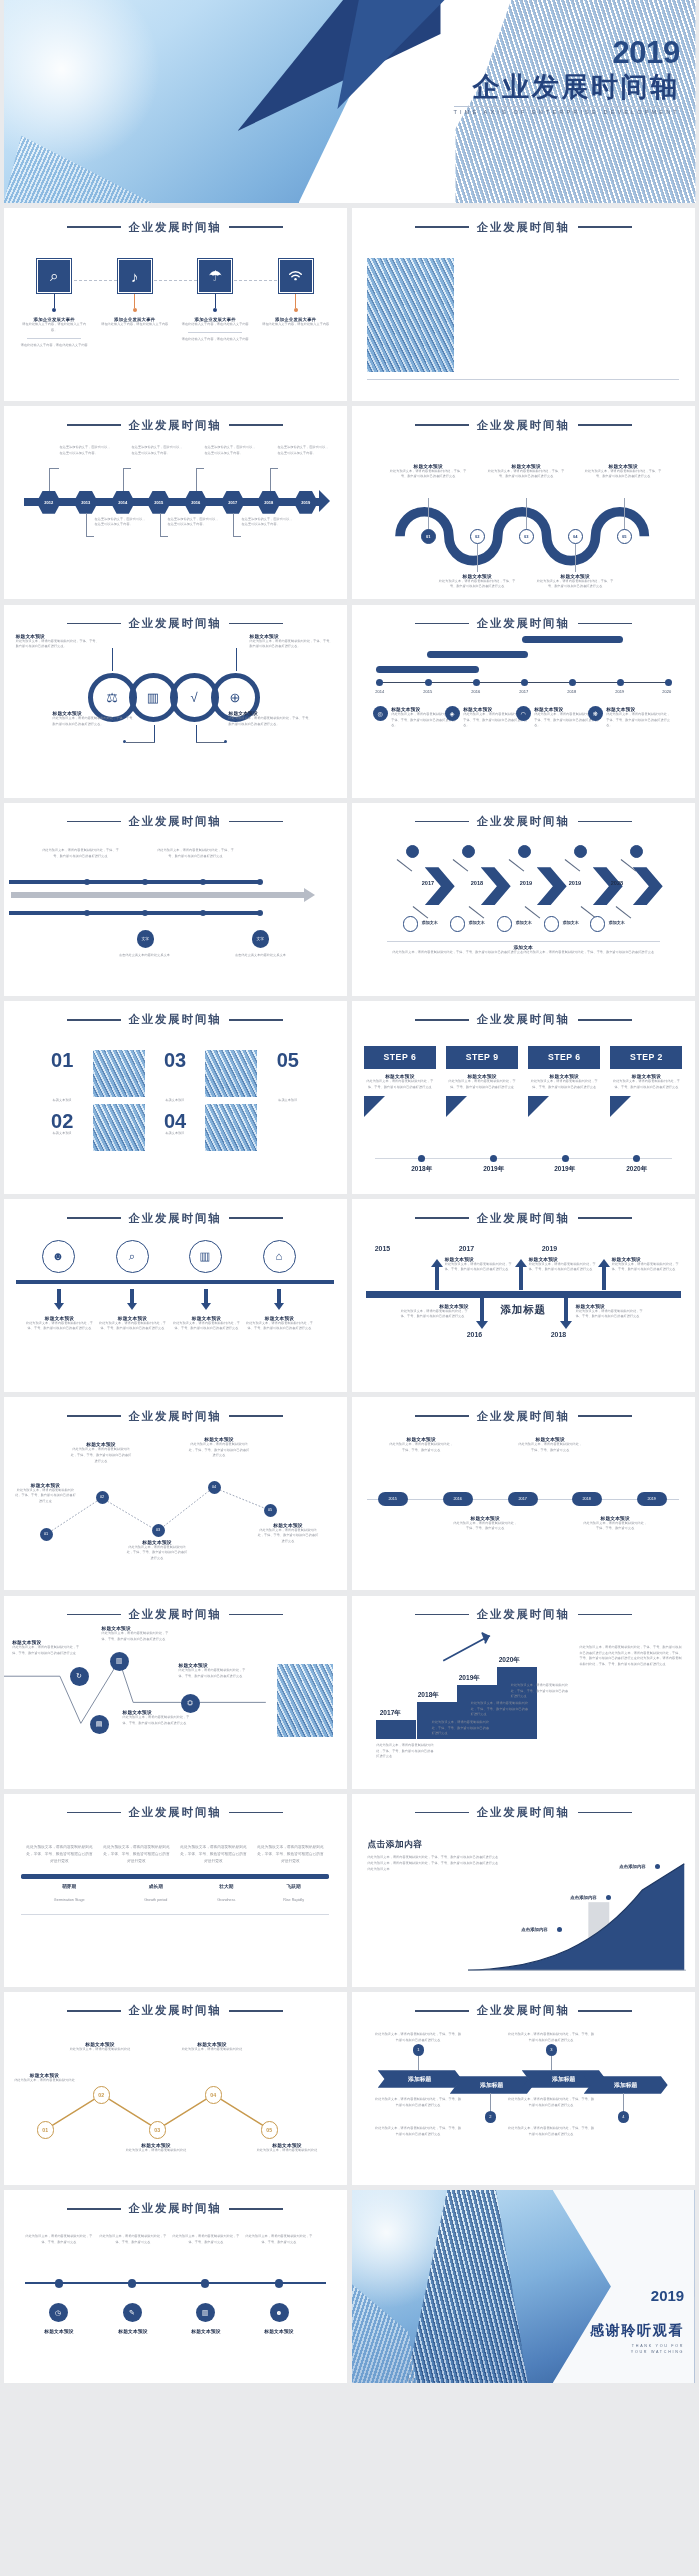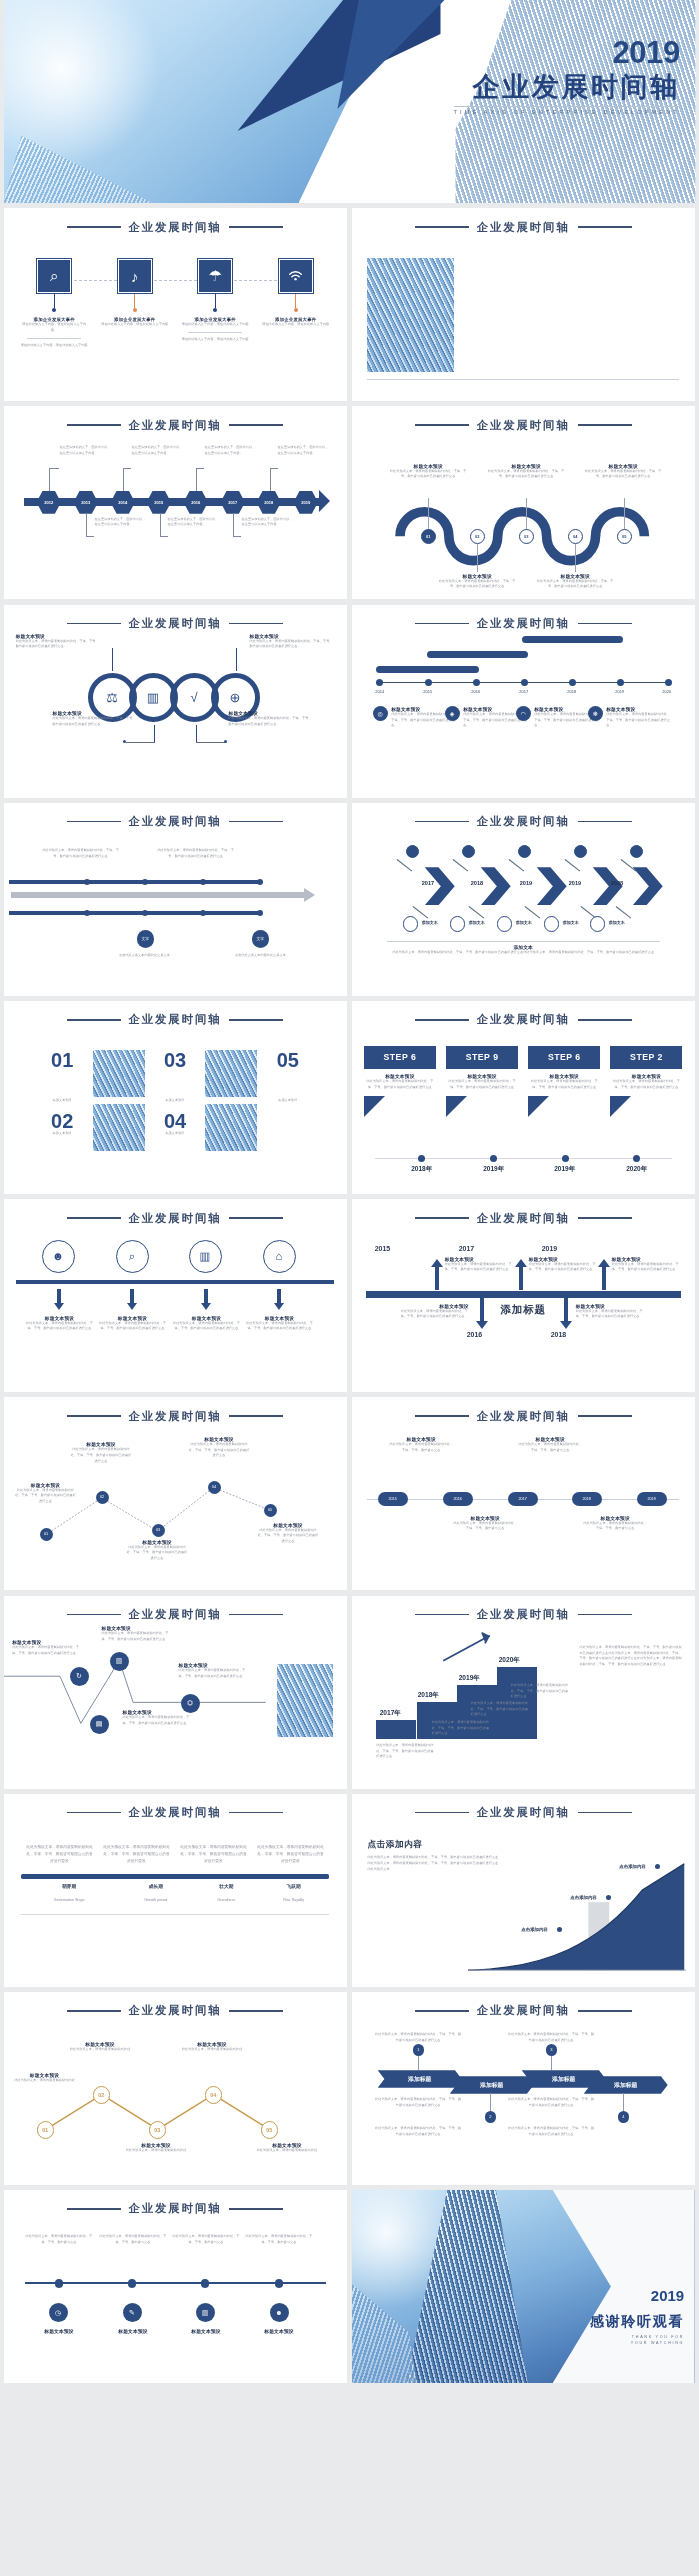--- a/index.html
+++ b/index.html
@@ -121,21 +121,21 @@
   }
   .end-white {
     position: absolute; right: 0; top: 0; width: 288px; height: 203px;
     background: #f7f9fb;
     clip-path: polygon(100% 0, 100% 100%, 0 100%, 41% 50%, 0 0);
   }
   .end-text { position: absolute; right: 17.5px; top: 105px; text-align: right; z-index: 8; }
   .end-year { font-size: 21px; font-weight: bold; color: #274a84; line-height: 1; }
   .end-main {
     font-size: 20px; font-weight: bold; color: #24427c;
-    letter-spacing: 2.6px; margin-top: 10px;
+    letter-spacing: 2.6px; margin-top: 19px;
   }
   .end-sub { font-size: 4.9px; color: #5f6f8a; letter-spacing: 2.8px; margin-top: 2.6px; line-height: 1.7; }
 
   
   .s2wrap { display: flex; justify-content: space-around; padding: 24.5px 10.5px 0 10.5px; position: relative; }
   .s2dash { position: absolute; left: 35px; right: 35px; top: 45px;
             border-top: 0.9px dashed #b9c0ce; }
   .s2col { width: 70px; text-align: center; position: relative; z-index: 2; }
   .sqicon {
     width: 34px; height: 34px; margin: 0 auto; background: #2c4c82;

